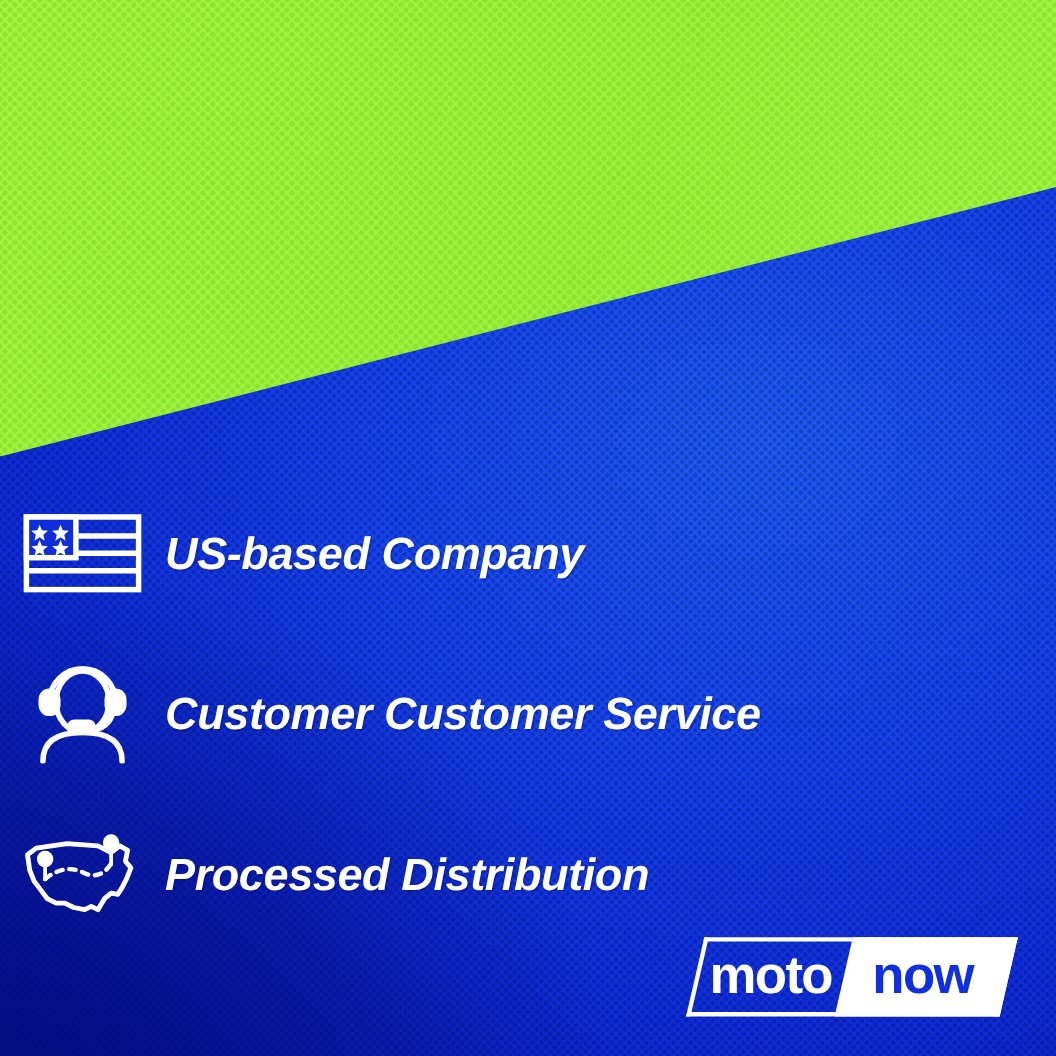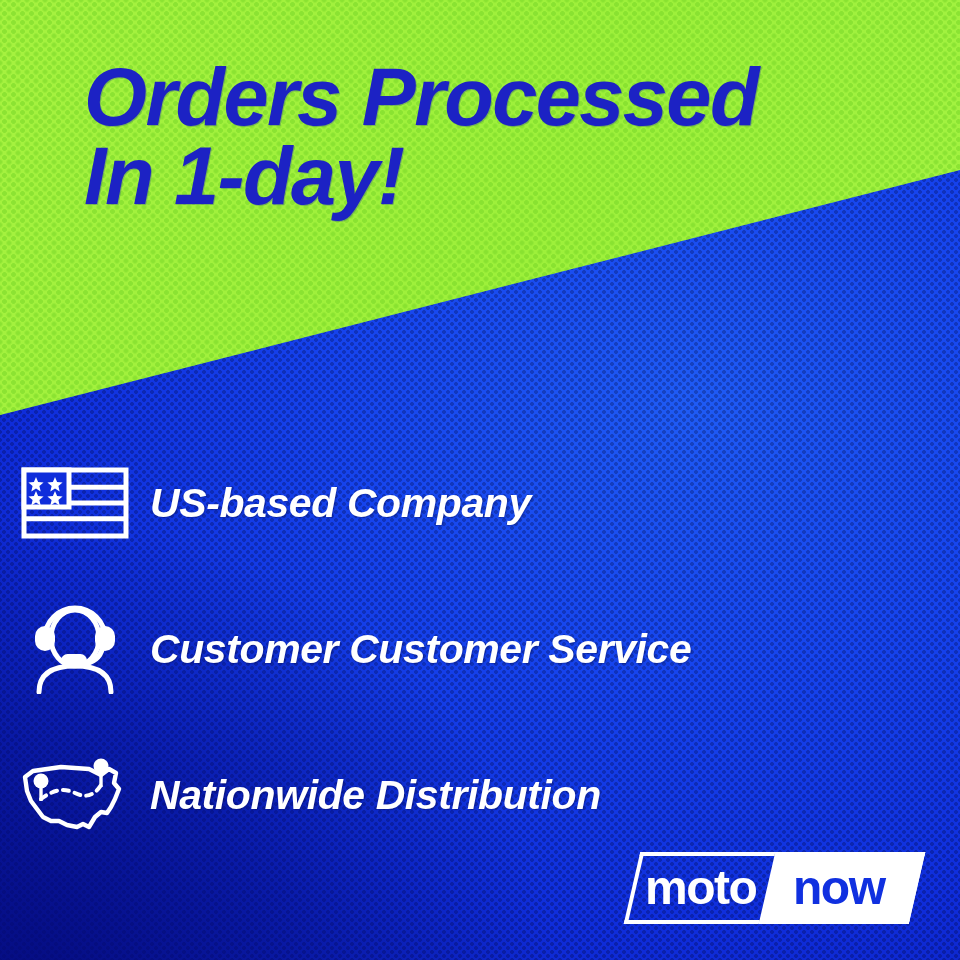--- a/index.html
+++ b/index.html
@@ -143,22 +143,20 @@
 </style>
 </head>
 <body>
 
 <div id="promo-banner">
 
   <div class="blue-layer"></div>
   <div class="blue-vignette"></div>
   <div class="green-layer"></div>
 
-  <div class="headline">Orders Processed
-In 1-day!</div>
 
   <div class="features">
 
     <div class="feature-row">
       <div class="feature-icon">
         <svg width="108" height="72" viewBox="0 0 108 72" aria-hidden="true">
           <rect x="3" y="3" width="102" height="66" fill="none" stroke="#ffffff" stroke-width="5"></rect>
           <line x1="5" y1="20.2" x2="103" y2="20.2" stroke="#ffffff" stroke-width="5"></line>
           <line x1="5" y1="36" x2="103" y2="36" stroke="#ffffff" stroke-width="5"></line>
           <line x1="5" y1="51.8" x2="103" y2="51.8" stroke="#ffffff" stroke-width="5"></line>
@@ -207,21 +205,21 @@
 
           <path d="M26 44 Q44 30 60 38 Q76 46 86 30" fill="none" stroke="#ffffff" stroke-width="4" stroke-dasharray="6 6" stroke-linecap="round"></path>
 
           <line x1="26" y1="46" x2="26" y2="30" stroke="#ffffff" stroke-width="3.4"></line>
           <circle cx="26" cy="26" r="7.5" fill="#ffffff"></circle>
 
           <line x1="86" y1="32" x2="86" y2="14" stroke="#ffffff" stroke-width="3.4"></line>
           <circle cx="86" cy="11" r="7.5" fill="#ffffff"></circle>
         </svg>
       </div>
-      <div class="feature-label">Nationwide Distribution</div>
+      <div class="feature-label">Processed Distribution</div>
     </div>
 
   </div>
 
   <div class="logo">
     <div class="logo-moto">
       <span>moto</span>
     </div>
     <div class="logo-now">
       <span>now</span>

